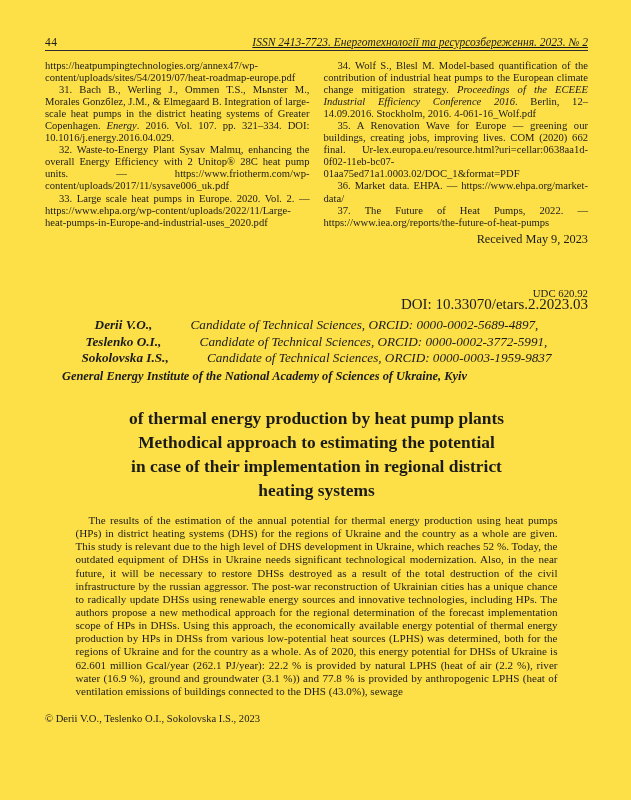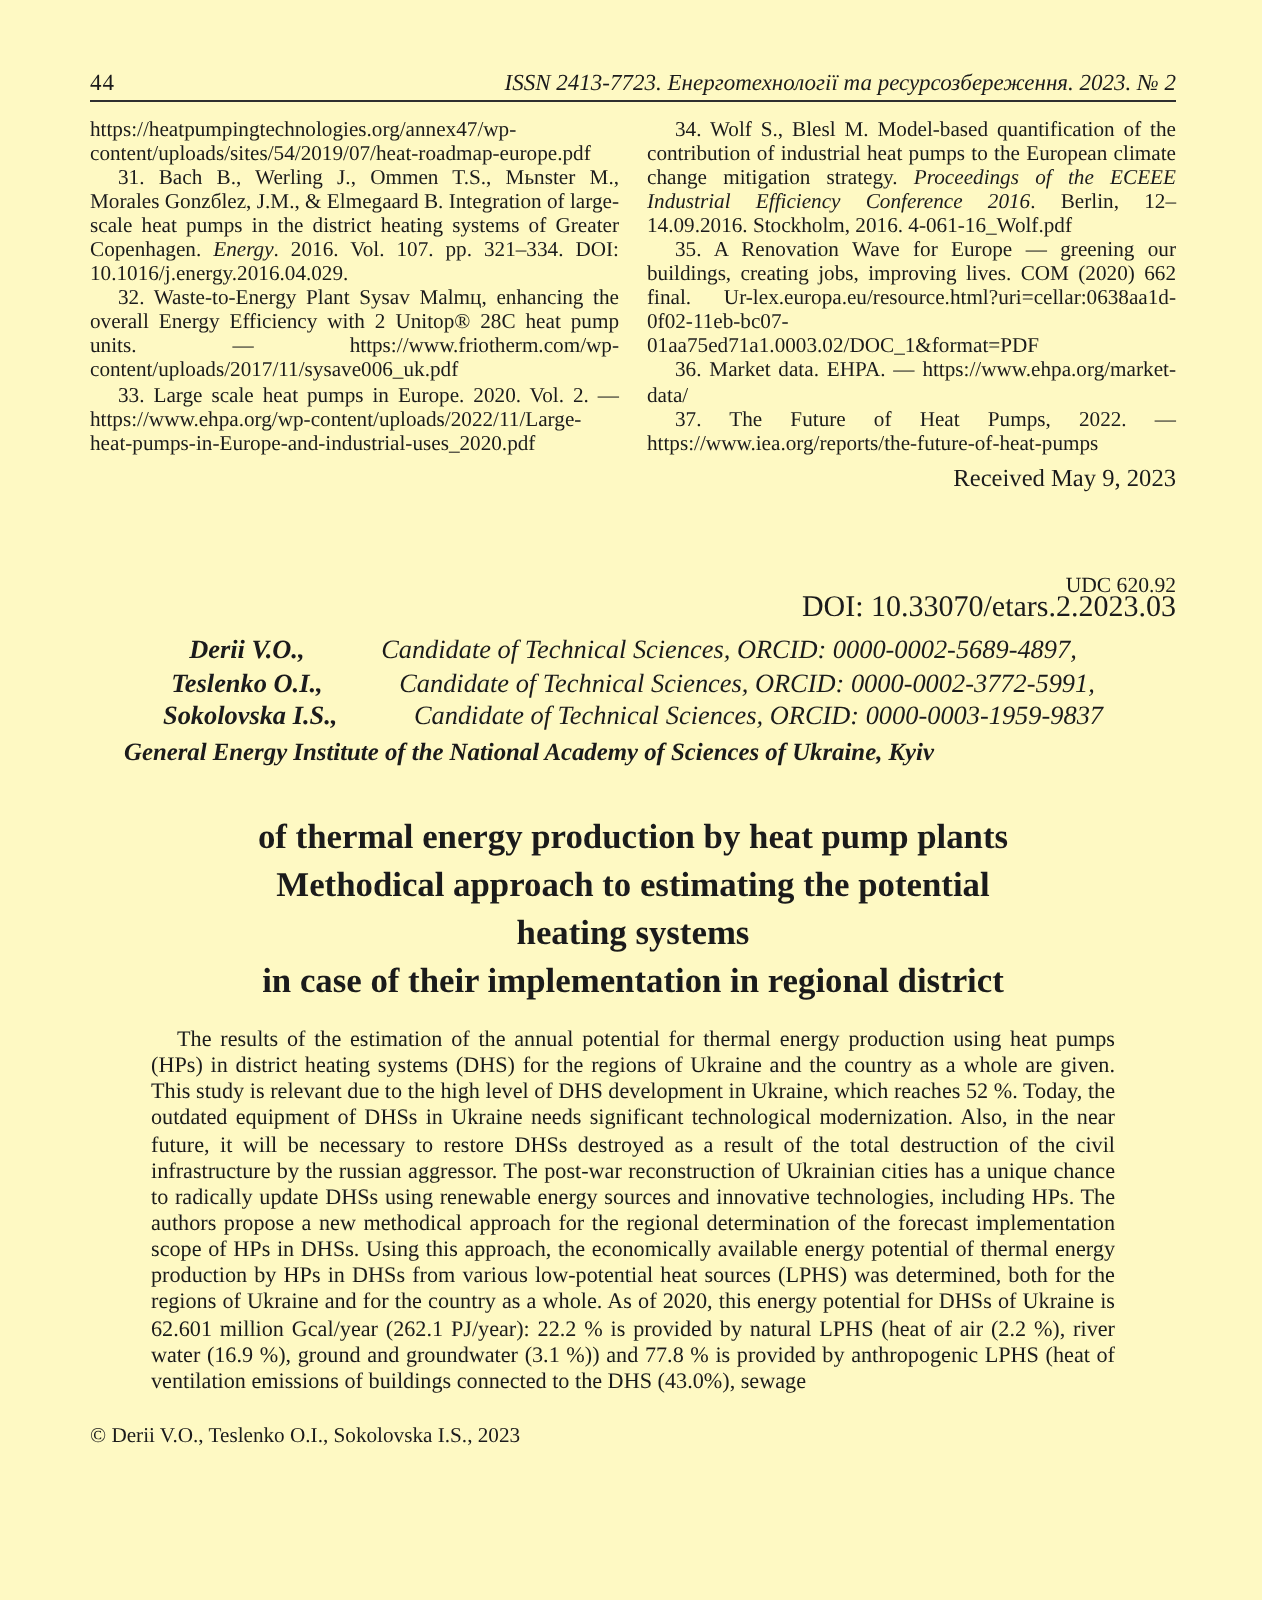--- a/index.html
+++ b/index.html
@@ -1,28 +1,28 @@
 <!DOCTYPE html>
 <html><head>
 <meta charset="utf-8">
 <style>
   html,body { margin:0; padding:0; background:#9a9a9a; }
   .page {
     width:631px; height:800px; margin:0 auto; position:relative;
-    background:#fef9c3; color:#1b1b1b; overflow:hidden;
+    background:#fde047; color:#1b1b1b; overflow:hidden;
     font-family:"Liberation Serif","DejaVu Serif",serif;
     box-sizing:border-box; padding:36px 43px 0 45px;
   }
   
   .running-head {
     display:flex; justify-content:space-between; align-items:baseline;
     border-bottom:1.2px solid #2f2f2f; padding-bottom:2px; font-size:11.5px;
   }
   .running-head .pageno { letter-spacing:.5px; }
-  .running-head .issn { font-style:italic; }
+  .running-head .issn { font-style:italic;text-decoration:underline; }
   
   .refs { display:flex; gap:14px; margin-top:9px; }
   .refs .col { flex:1; min-width:0; }
   .ref {
     margin:0; font-size:10.6px; line-height:12.05px; text-align:justify;
     text-indent:14px; overflow-wrap:anywhere;
   }
   .ref.cont { text-indent:0; }
   .received { margin:3px 0 0; text-align:right; font-size:12.3px; }
   
@@ -92,21 +92,21 @@
       <span class="name">Sokolovska I.S.,</span>
       <span class="details">Candidate of Technical Sciences, ORCID: 0000-0003-1959-9837</span>
     </div>
   </section>
 
   <div class="affiliation">General Energy Institute of the National Academy of Sciences of Ukraine, Kyiv</div>
 
   <h1 class="title">
     <div>of thermal energy production by heat pump plants</div>
     <div>Methodical approach to estimating the potential</div>
+    <div>in case of their implementation in regional district</div>
     <div>heating systems</div>
-    <div>in case of their implementation in regional district</div>
   </h1>
 
   <p class="abstract">The results of the estimation of the annual potential for thermal energy production using heat pumps (HPs) in district heating systems (DHS) for the regions of Ukraine and the country as a whole are given. This study is relevant due to the high level of DHS development in Ukraine, which reaches 52 %. Today, the outdated equipment of DHSs in Ukraine needs significant technological modernization. Also, in the near future, it will be necessary to restore DHSs destroyed as a result of the total destruction of the civil infrastructure by the russian aggressor. The post-war reconstruction of Ukrainian cities has a unique chance to radically update DHSs using renewable energy sources and innovative technologies, including HPs. The authors propose a new methodical approach for the regional determination of the forecast implementation scope of HPs in DHSs. Using this approach, the economically available energy potential of thermal energy production by HPs in DHSs from various low-potential heat sources (LPHS) was determined, both for the regions of Ukraine and for the country as a whole. As of 2020, this energy potential for DHSs of Ukraine is 62.601 million Gcal/year (262.1 PJ/year): 22.2 % is provided by natural LPHS (heat of air (2.2 %), river water (16.9 %), ground and groundwater (3.1 %)) and 77.8 % is provided by anthropogenic LPHS (heat of ventilation emissions of buildings connected to the DHS (43.0%), sewage</p>
 
   <footer class="copyright">© Derii V.O., Teslenko O.I., Sokolovska I.S., 2023</footer>
 
 </div>
 
 </body></html>

